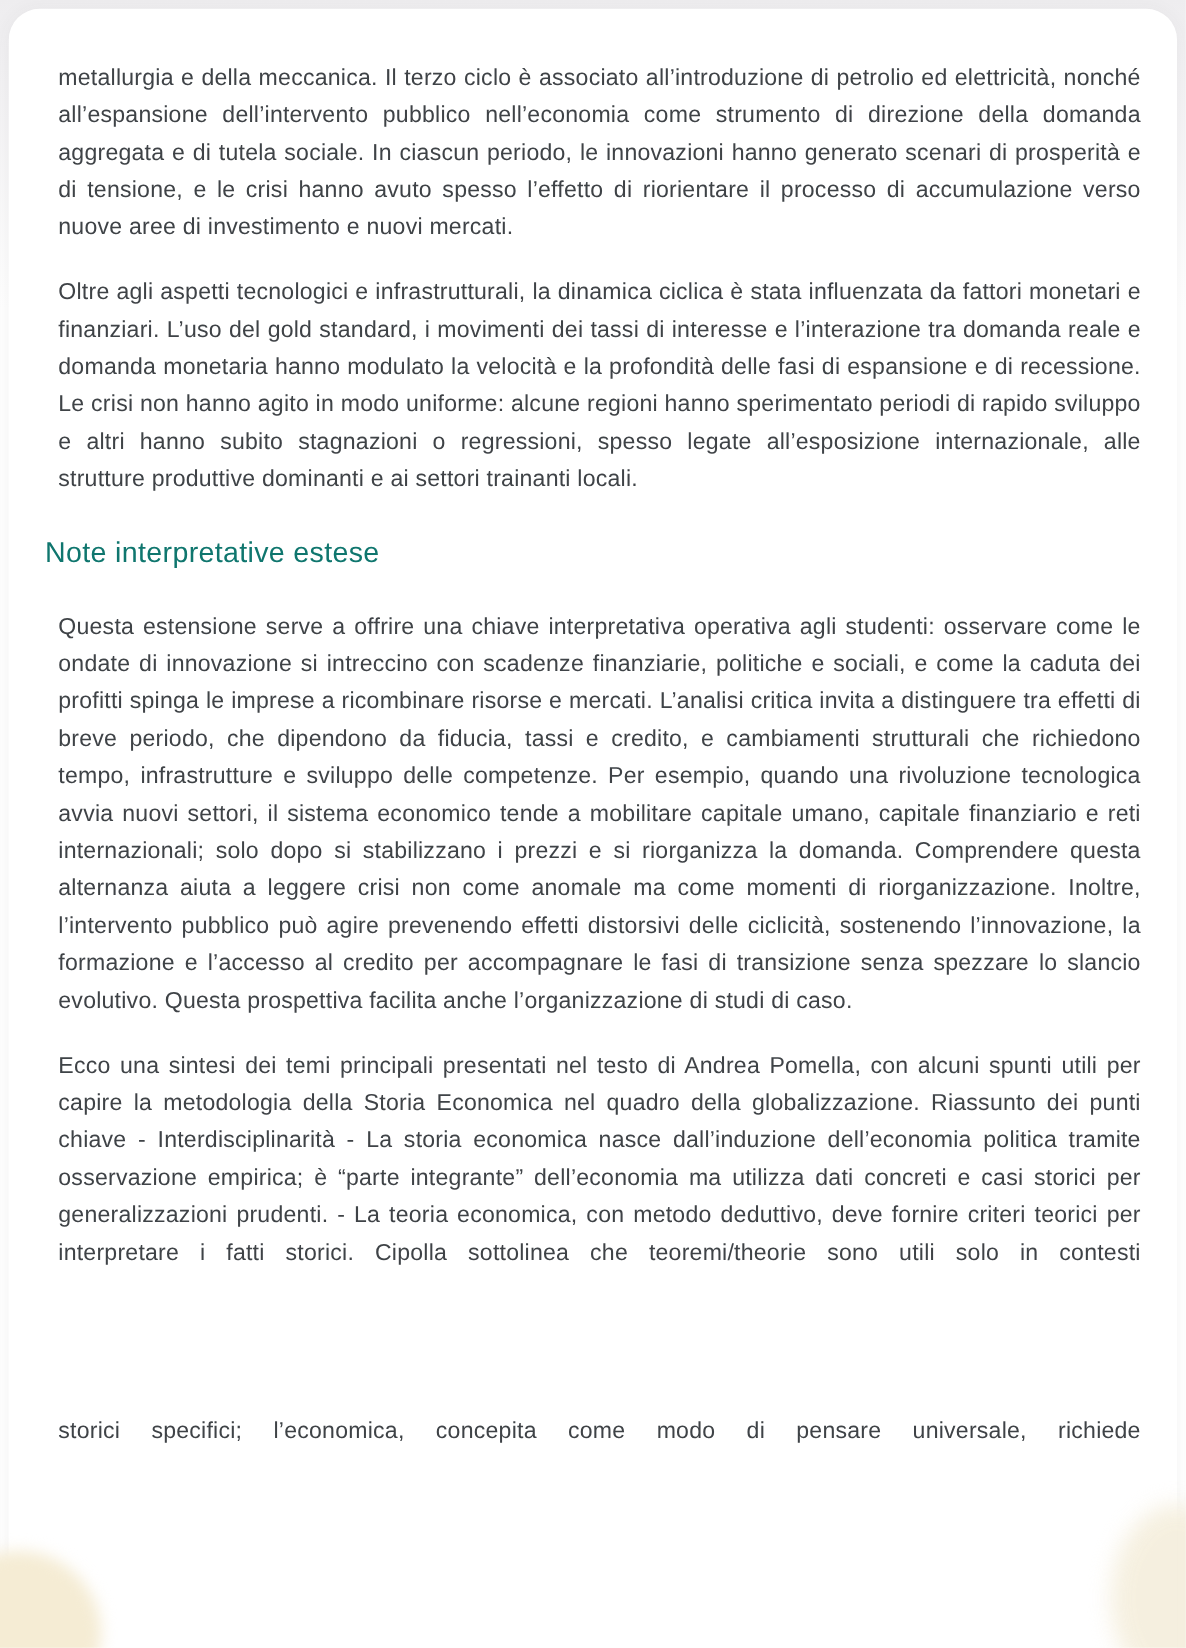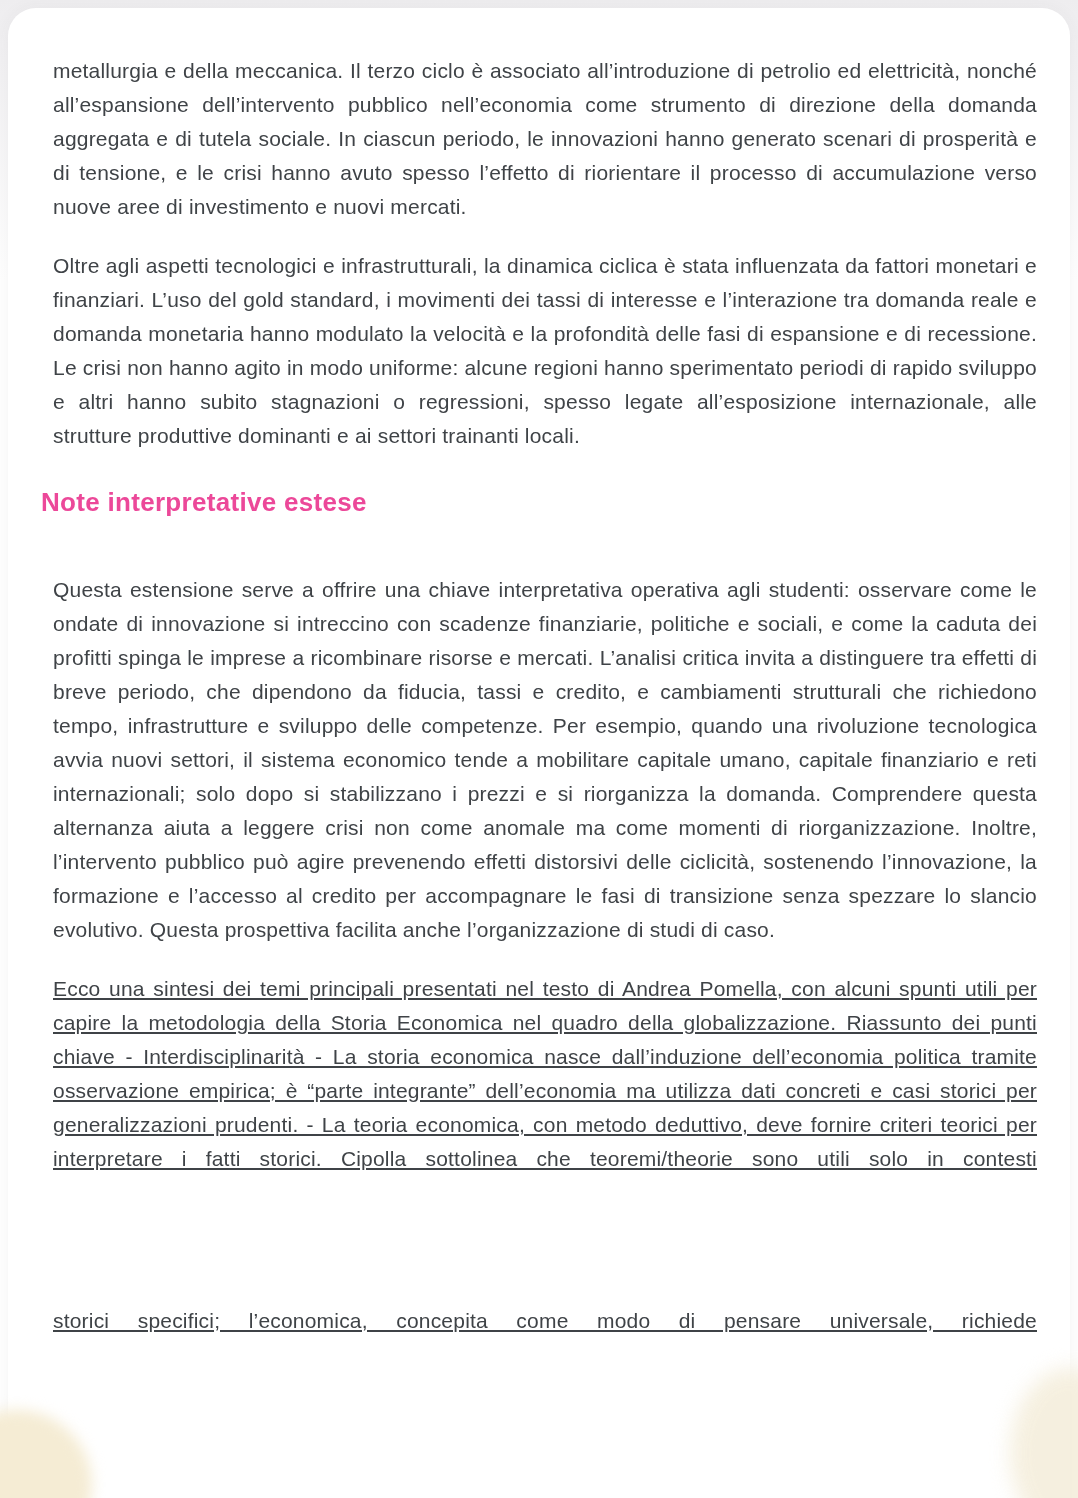--- a/index.html
+++ b/index.html
@@ -35,30 +35,29 @@
     line-height: 34px;
     letter-spacing: 0.2px;
     color: #3f4347;
     text-align: justify;
     font-weight: 400;
   }
 
   
   .document-card p.continued {
     text-align-last: justify;
-    text-decoration: underline;
   }
 
   .section-heading {
-    margin: 32px 0 54px 0;
+    margin: 32px 0 34px 0;
     font-size: 26px;
     line-height: 34px;
-    font-weight: 700;
+    font-weight: 400;
     letter-spacing: 0.3px;
-    color: #ec4899;
+    color: #0f766e;
   }
 
   
   .page-break-spacer {
     height: 103px;
   }
 
   
   .corner-glow-left {
     position: absolute;

